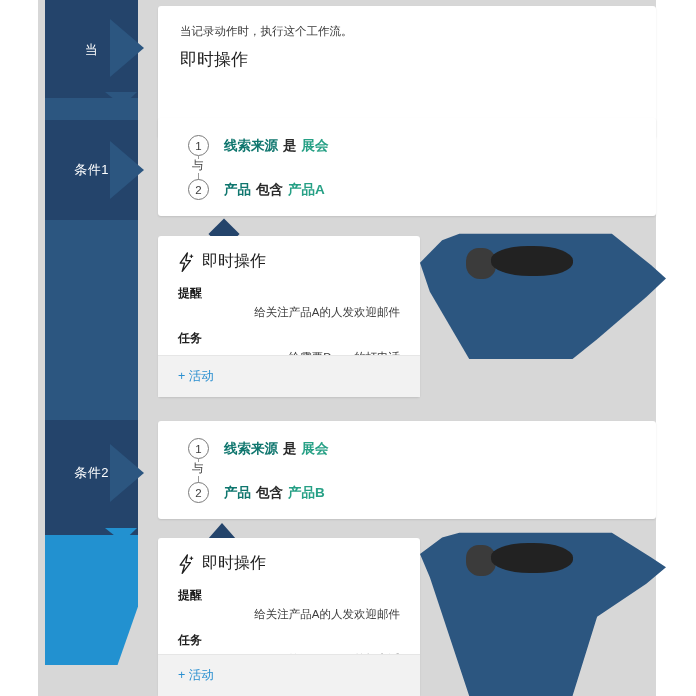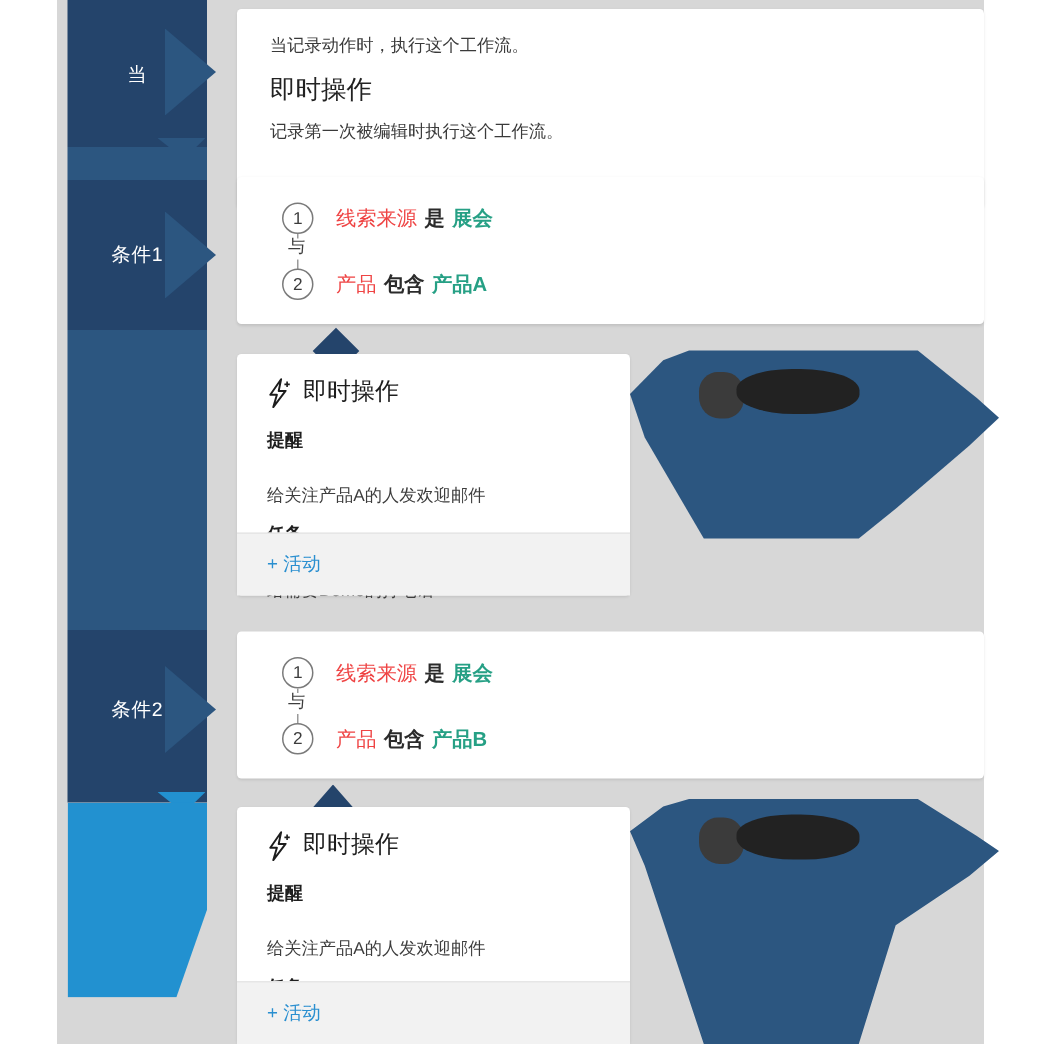--- a/index.html
+++ b/index.html
@@ -159,38 +159,38 @@
     background: #9a9a9a;
   }
   .conj {
     position: absolute;
     left: 11px; top: 25px;
     font-size: 11.5px; color: #3c3c3c;
     background: #ffffff;
     padding: 1px 1px;
     line-height: 1;
   }
-  .field  { color: #ef4444; font-weight: normal; }
+  .field  { color: #0f766e; font-weight: bold; }
   .op     { color: #2b2b2b; font-weight: bold; margin: 0 5px; }
   .value  { color: #26a085; font-weight: bold; }
 
   
   .act-body { padding: 15px 20px 0 20px; }
   .act-head {
     display: flex; align-items: flex-end; gap: 7px;
     margin-bottom: 13px;
   }
   .bolt { width: 17px; height: 20px; display: block; }
   .act-title { font-size: 16px; color: #1d1d1d; }
   .act-label {
     font-size: 12px; color: #1f1f1f; font-weight: bold;
     margin-top: 10px;
   }
   .act-text {
-    font-size: 11.5px; color: #3d3d3d; margin-top: 21px;
+    font-size: 11.5px; color: #3d3d3d; margin-top: 3px; text-align: right;
   }
   .act-foot {
     position: absolute; left: 0; bottom: 0;
     width: 100%; height: 42px;
     background: #f2f2f2;
     border-top: 1px solid #e6e6e6;
     display: flex; align-items: center;
     padding-left: 20px;
   }
   .act-foot span {
@@ -269,21 +269,20 @@
   <div class="chev chev-c1"></div>
   <div class="chev chev-c2"></div>
 
   <div class="rail-label lbl-when">当</div>
   <div class="rail-label lbl-c1">条件1</div>
   <div class="rail-label lbl-c2">条件2</div>
 
   <div class="card card-trigger">
     <div class="t-sub">当记录动作时，执行这个工作流。</div>
     <div class="t-title">即时操作</div>
-    <div class="t-sub">记录第一次被编辑时执行这个工作流。</div>
   </div>
 
   <div class="card card-cond1">
     <div class="cond-wrap">
       <div class="num num-1">1</div>
       <div class="conj-line"></div>
       <div class="conj">与</div>
       <div class="num num-2">2</div>
 
       <div class="cond-row">

